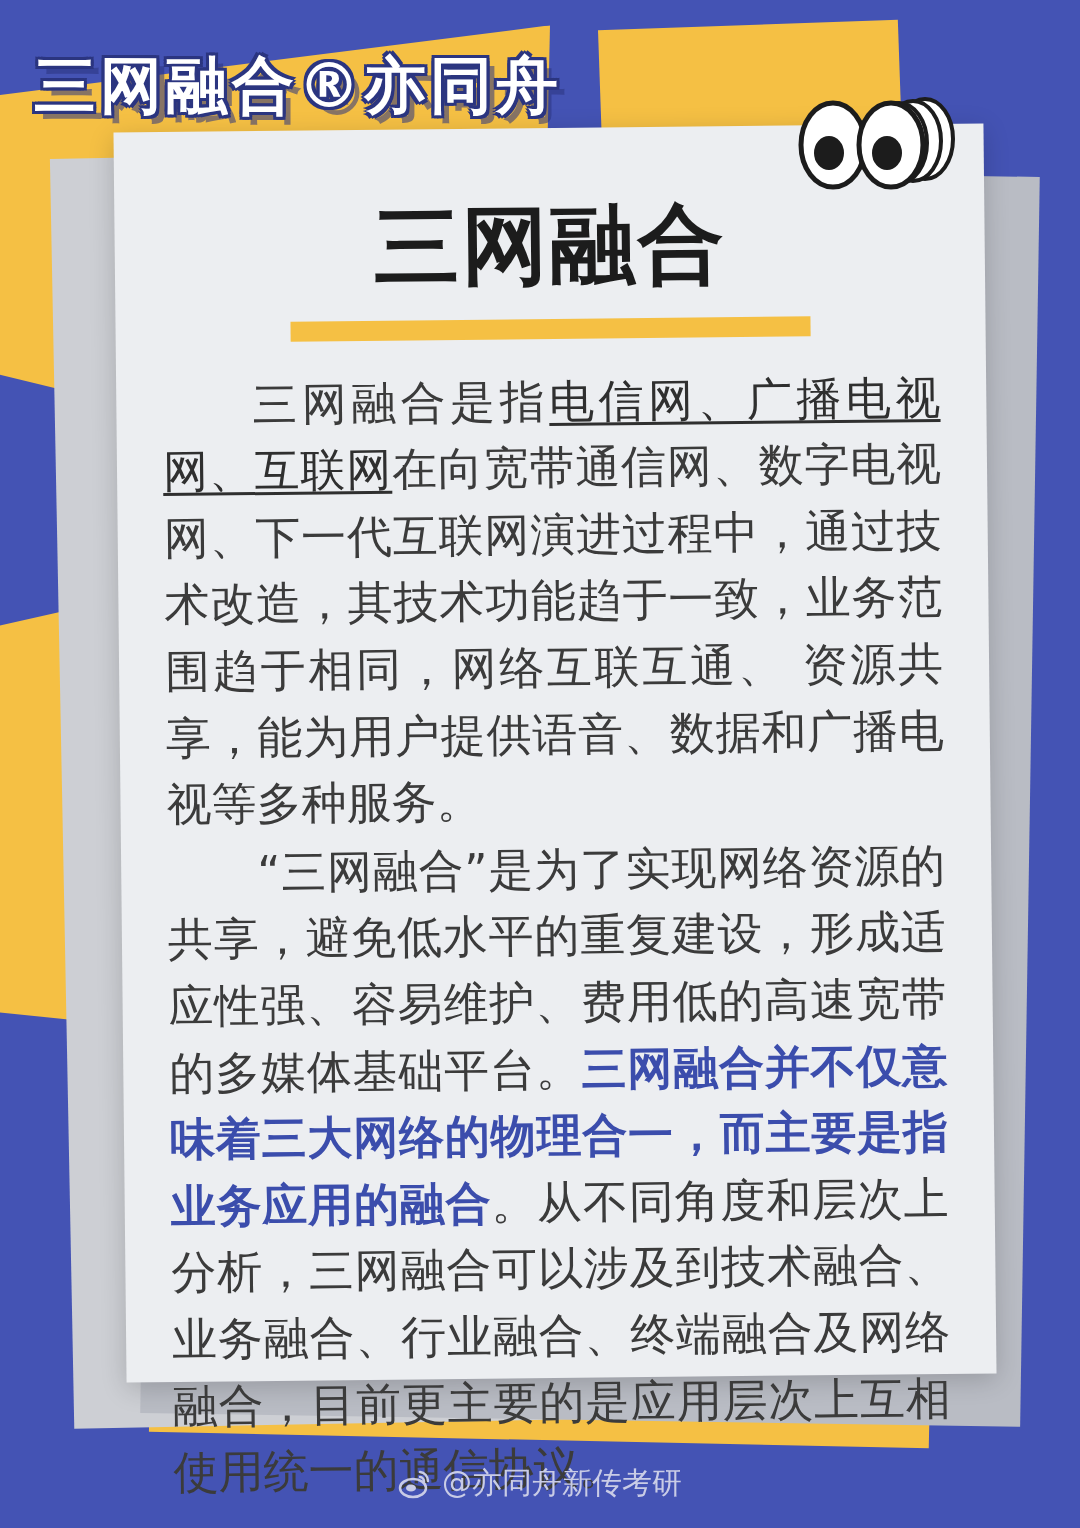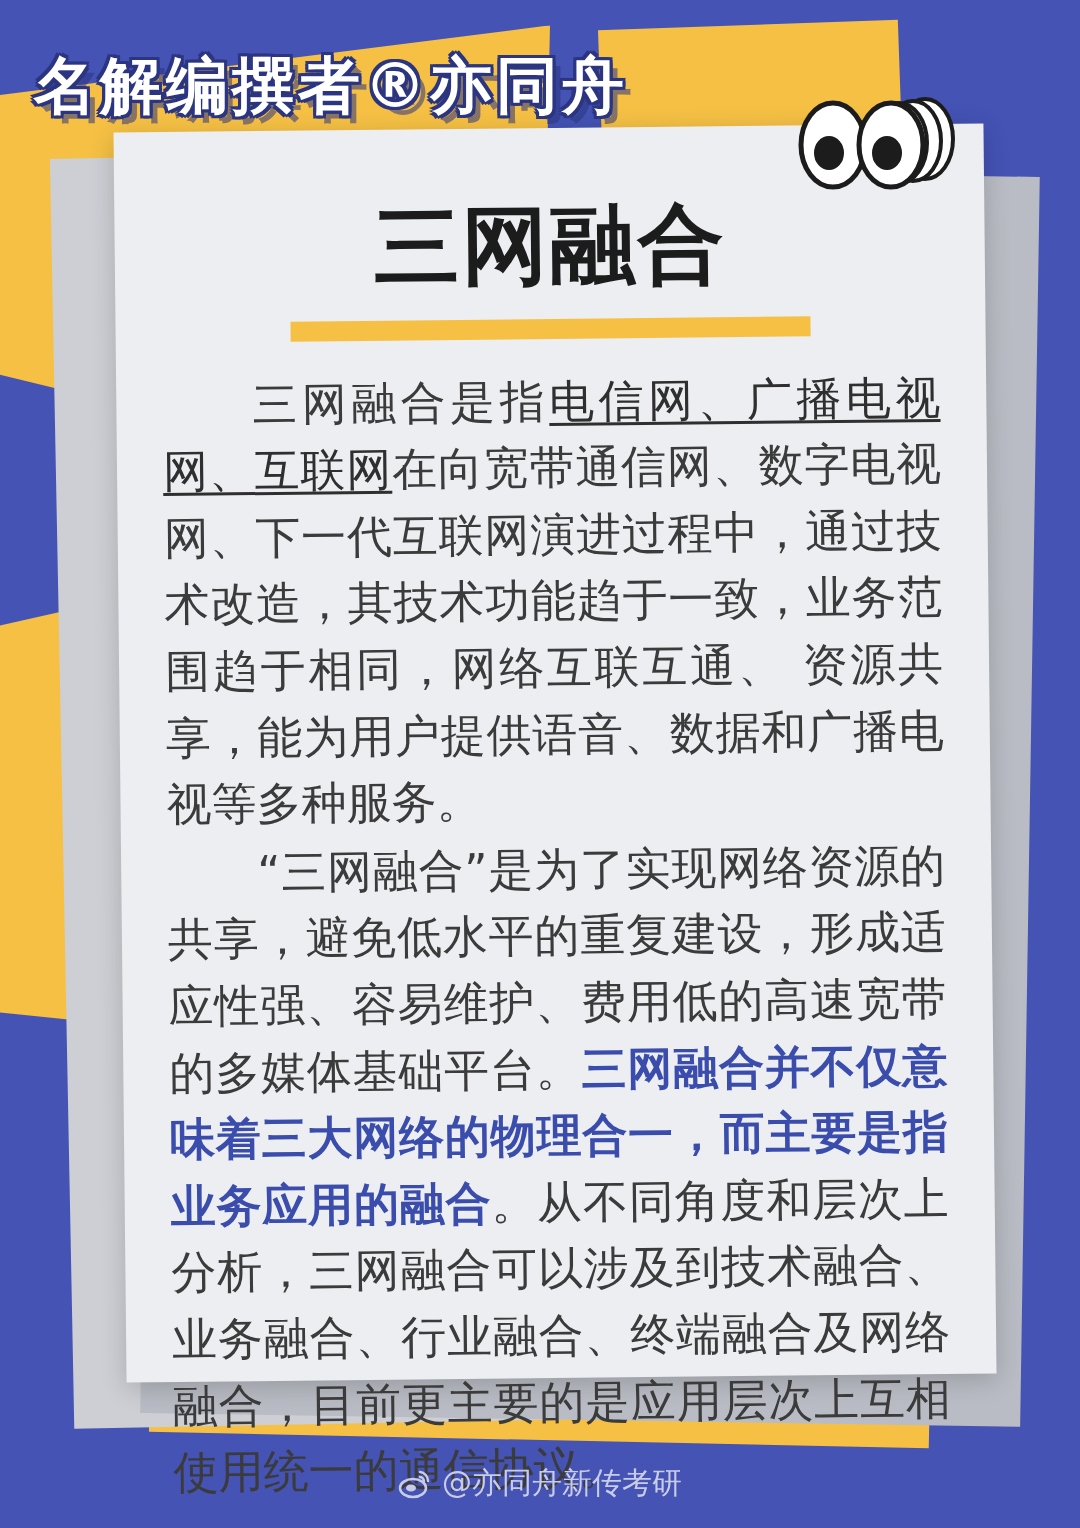--- a/index.html
+++ b/index.html
@@ -186,21 +186,21 @@
 </head>
 <body>
 
 <div class="bg-yellow-big"></div>
 <div class="bg-yellow-notch"></div>
 <div class="bg-yellow-topright"></div>
 <div class="bg-yellow-bottom"></div>
 <div class="bg-gray-back"></div>
 <div class="bg-gray-shadow"></div>
 
-<div class="brand-title">名解编撰者®亦同舟</div>
+<div class="brand-title">三网融合®亦同舟</div>
 
 <div class="eyes">
   <svg viewBox="0 0 180 100" width="180" height="100" xmlns="http://www.w3.org/2000/svg">
     <ellipse cx="130" cy="44" rx="28" ry="40" fill="#ffffff" stroke="#1c1c1c" stroke-width="4"></ellipse>
     <ellipse cx="118" cy="46" rx="28" ry="40" fill="#ffffff" stroke="#1c1c1c" stroke-width="4"></ellipse>
     <ellipse cx="104" cy="48" rx="28" ry="40" fill="#ffffff" stroke="#1c1c1c" stroke-width="4"></ellipse>
     <ellipse cx="38" cy="50" rx="32" ry="42" fill="#ffffff" stroke="#1c1c1c" stroke-width="5"></ellipse>
     <ellipse cx="96" cy="50" rx="32" ry="42" fill="#ffffff" stroke="#1c1c1c" stroke-width="5"></ellipse>
     <ellipse cx="34" cy="58" rx="15" ry="17" fill="#1c1c1c"></ellipse>
     <ellipse cx="92" cy="58" rx="15" ry="17" fill="#1c1c1c"></ellipse>

